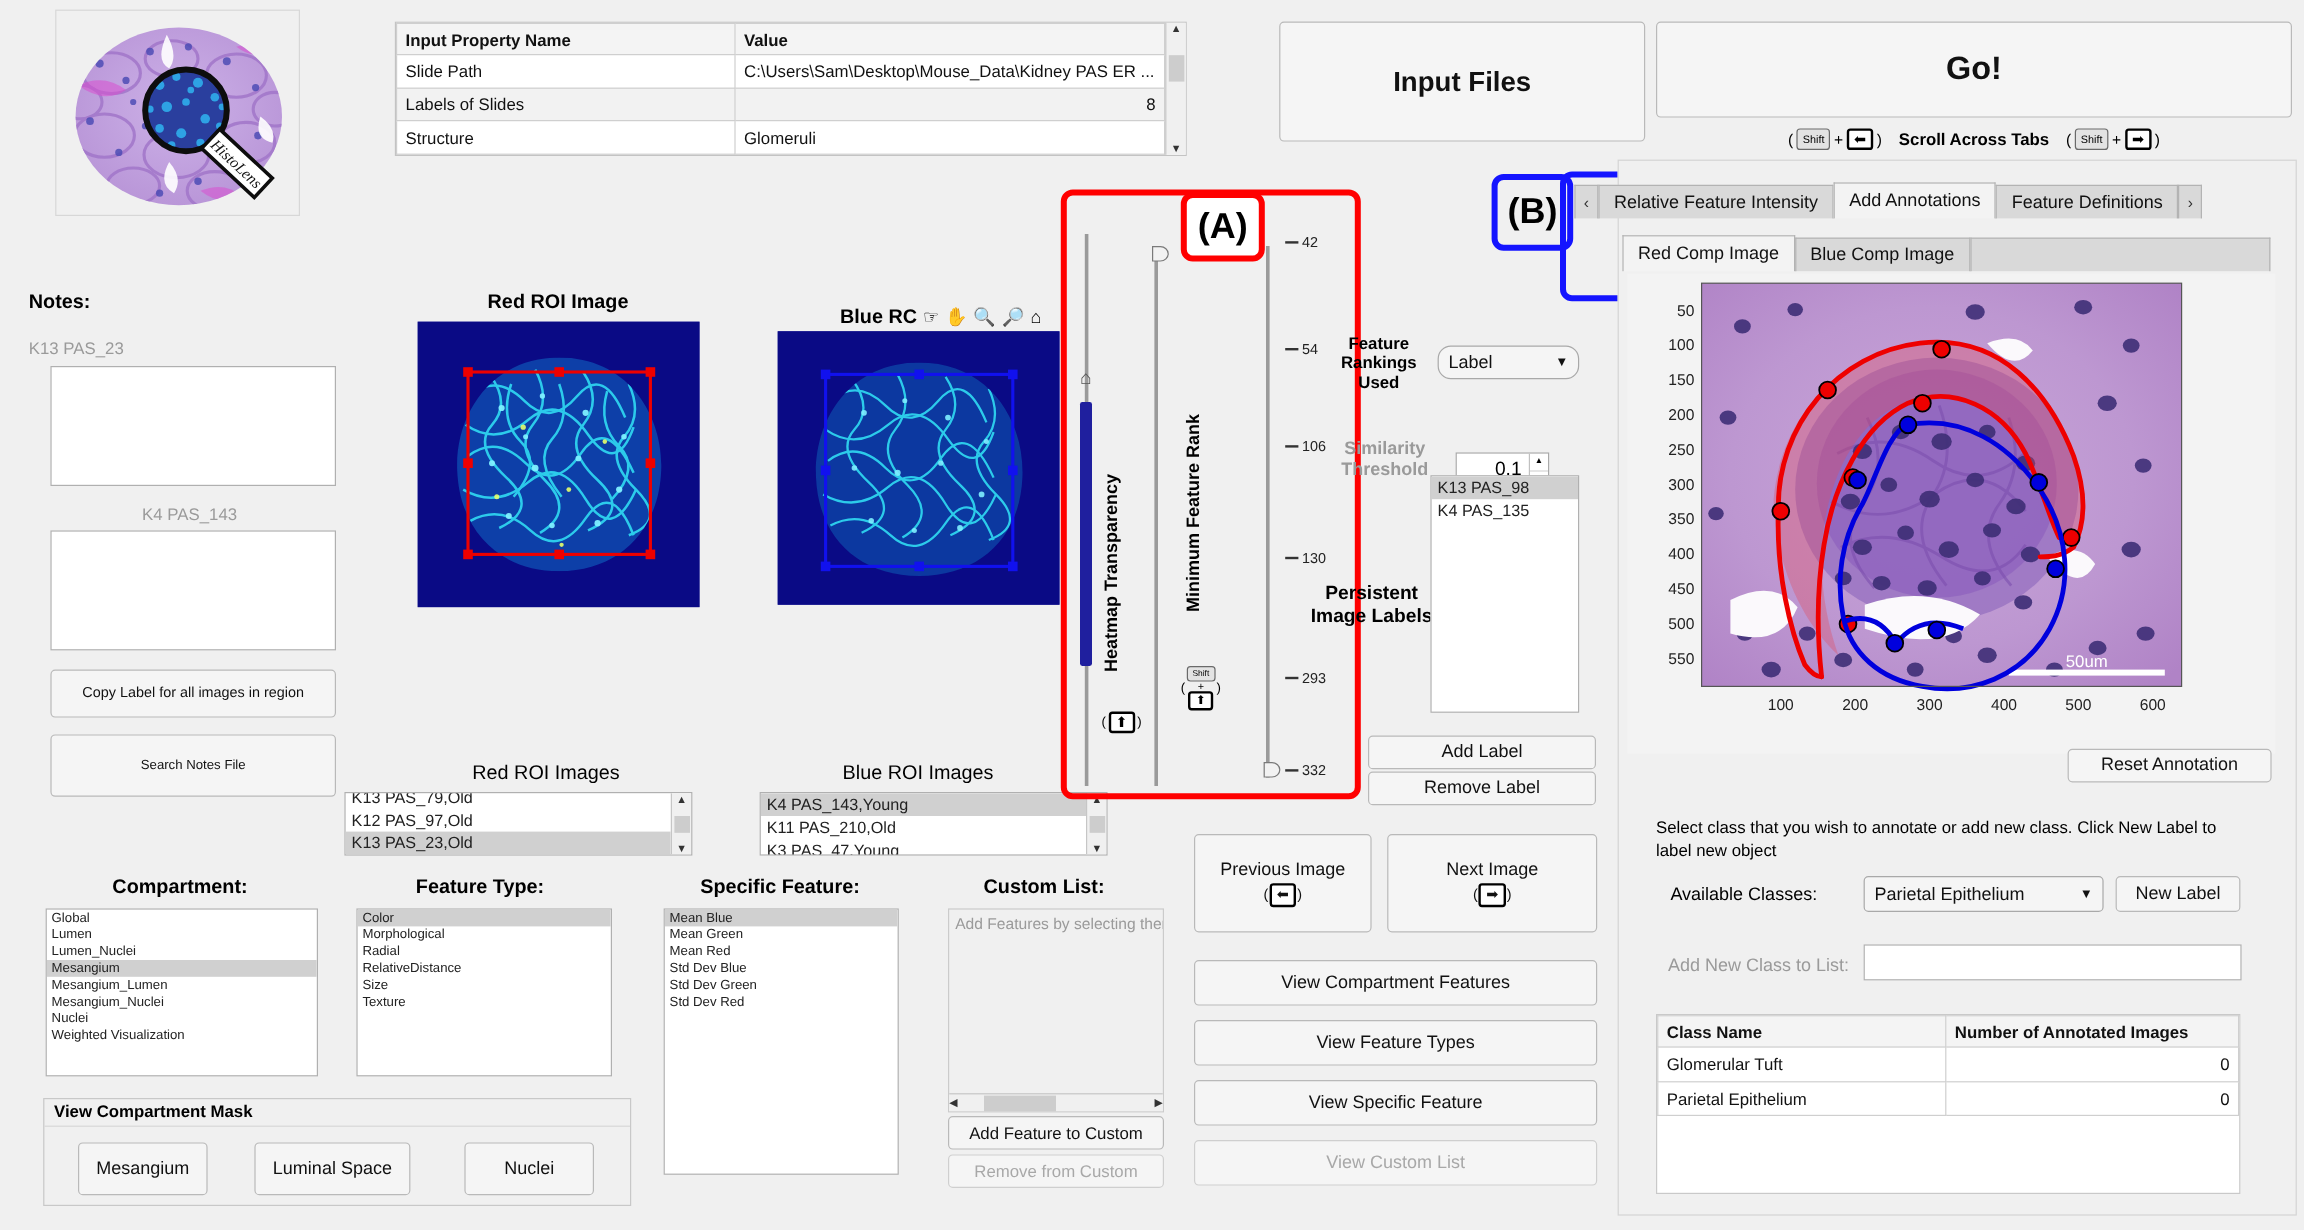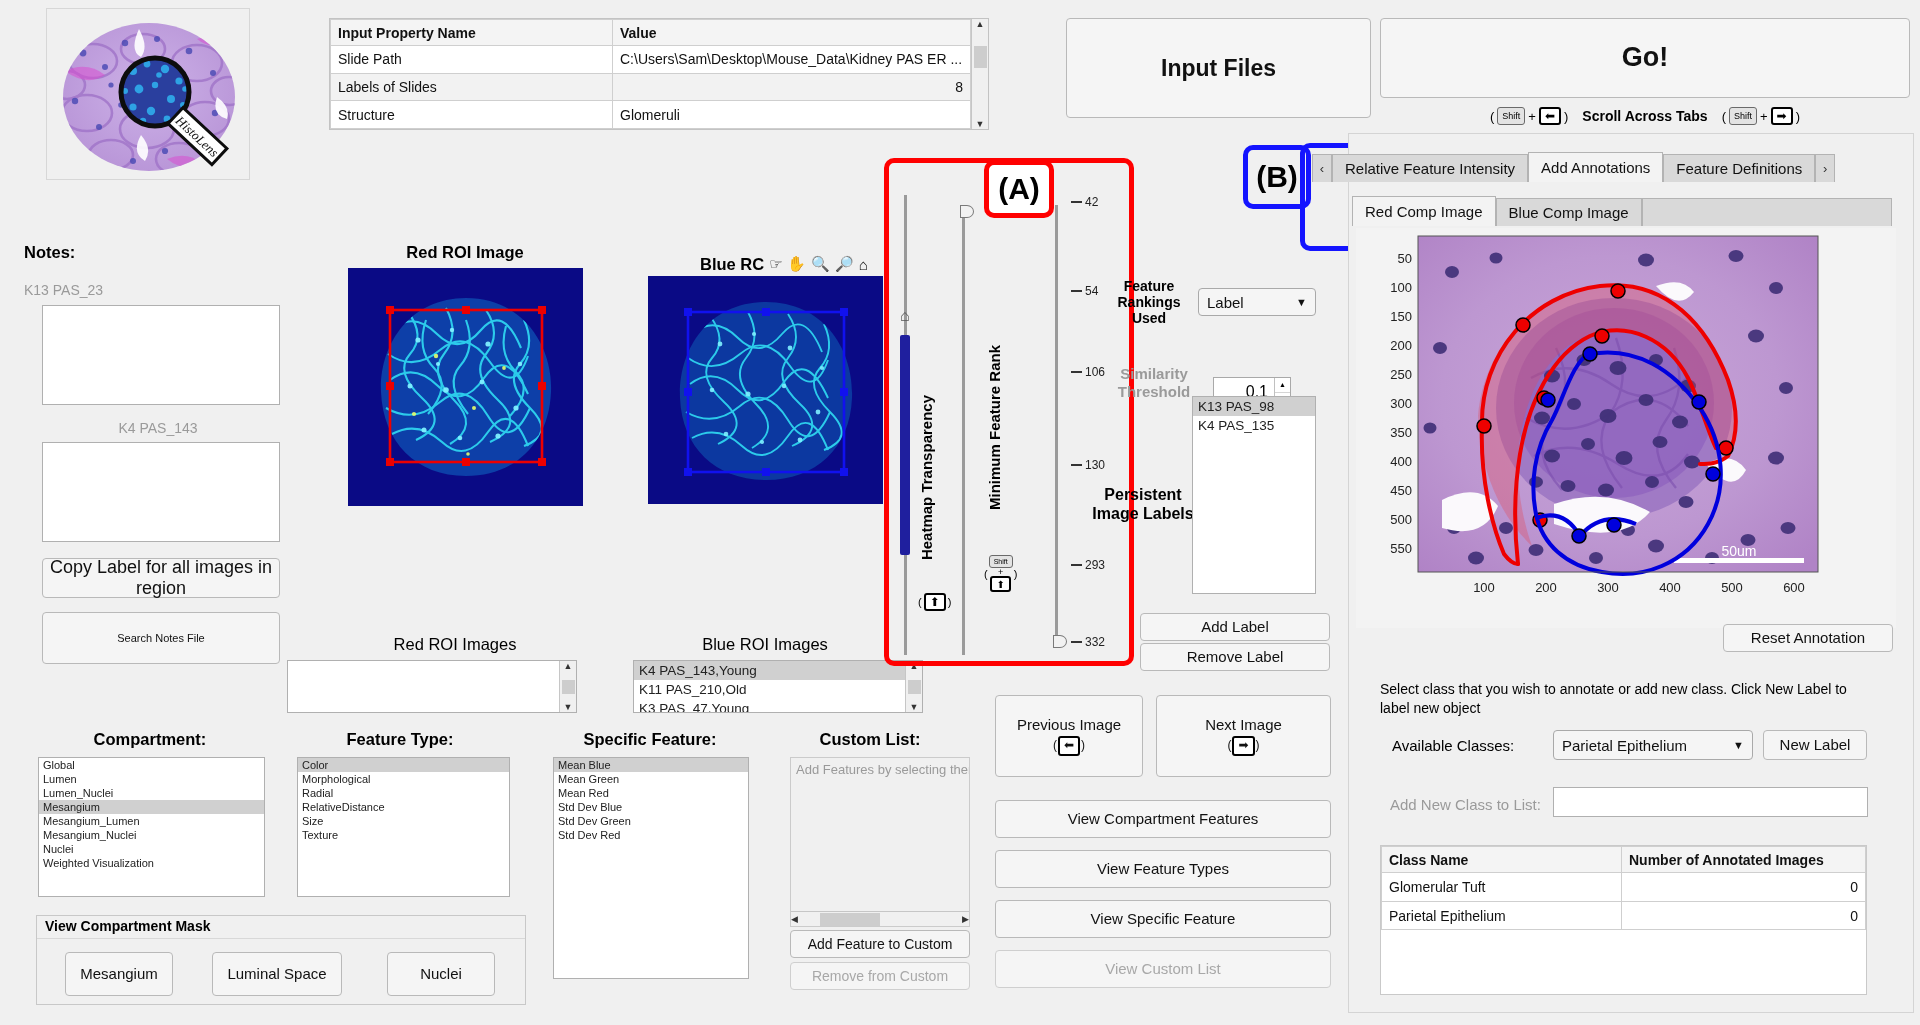--- a/index.html
+++ b/index.html
@@ -279,21 +279,21 @@
   </div>
 
   <div class="abs ttl" style="left:24px; top:243px; width:120px; text-align:left;">Notes:</div>
 
   <div class="abs lbl dim" style="left:24px; top:282px; width:268px; text-align:left;">K13 PAS_23</div>
   <div class="abs edit" style="left:42px; top:305px; width:238px; height:100px;"></div>
 
   <div class="abs lbl dim" style="left:24px; top:420px; width:268px; text-align:center;">K4 PAS_143</div>
   <div class="abs edit" style="left:42px; top:442px; width:238px; height:100px;"></div>
 
-  <div class="abs btn" style="left:42px; top:558px; width:238px; height:40px; font-size:18px;">Copy Label for all images in region</div>
+  <div class="abs btn" style="left:42px; top:558px; width:238px; height:40px; font-size:12px;">Copy Label for all images in region</div>
   <div class="abs btn" style="left:42px; top:612px; width:238px; height:52px; font-size:11px;">Search Notes File</div>
 
   <div class="abs ttl" style="left:340px; top:243px; width:250px;">Red ROI Image</div>
   <div class="abs" style="left:348px; top:268px; width:235px; height:238px; background:#0b0b8e; overflow:hidden;">
     <svg viewBox="0 0 235 238" width="235" height="238">
       <rect width="235" height="238" fill="#0a0a85"></rect>
       <defs>
         <clipPath id="rclip">
             <path d="M118 30 C 175 30 205 78 203 124 C 201 174 168 208 118 208 C 68 208 35 174 33 124 C 31 78 61 30 118 30 Z"></path>
           </clipPath>
@@ -403,20 +403,25 @@
           <rect x="192" y="112" width="8" height="8"></rect>
         <rect x="36" y="192" width="8" height="8"></rect>
           <rect x="114" y="192" width="8" height="8"></rect>
           <rect x="192" y="192" width="8" height="8"></rect>
       </g>
     </svg>
   </div>
 
   <div class="abs ttl" style="left:330px; top:635px; width:250px; font-weight:normal;">Red ROI Images</div>
   <div class="abs listbox big" style="left:287px; top:660px; width:290px; height:53px; position:absolute;">
+    <div style="position:absolute;left:0;top:0;right:17px;bottom:0;overflow:hidden;">
+      <div class="row" style="margin-top:-6px;">K13 PAS_79,Old</div>
+      <div class="row">K12 PAS_97,Old</div>
+      <div class="row sel">K13 PAS_23,Old</div>
+    </div>
     <div class="vscroll" style="width:17px;">
       <div class="arr">▲</div>
       <div class="thumb" style="height:14px;"></div>
       <div class="arr">▼</div>
     </div>
   </div>
 
   <div class="abs ttl" style="left:640px; top:635px; width:250px; font-weight:normal;">Blue ROI Images</div>
   <div class="abs listbox big" style="left:633px; top:660px; width:290px; height:53px;">
     <div style="position:absolute;left:0;top:0;right:17px;bottom:0;overflow:hidden;">
@@ -487,21 +492,21 @@
       <span class="dash"></span>
         <span>293</span>
     </div>
     <div class="tickrow" style="left:26px; top:440px;">
       <span class="dash"></span>
         <span>332</span>
     </div>
   </div>
 
   <div class="abs lbl" style="left:1103px; top:278px; width:92px; text-align:center; font-weight:bold; font-size:14px; line-height:1.15;">Feature Rankings Used</div>
-  <div class="abs dd" style="left:1198px; top:288px; width:118px; height:28px;">
+  <div class="abs dd" style="left:1198px; top:288px; width:118px; height:28px;border-radius:11px;">
     <span>Label</span>
     <span class="car">▼</span>
   </div>
 
   <div class="abs lbl dim" style="left:1104px; top:365px; width:100px; text-align:center; font-weight:bold; font-size:15px; line-height:1.2;">Similarity Threshold</div>
   <div class="abs spin" style="left:1213px; top:377px; width:78px; height:30px;">
     <div class="val">0.1</div>
     <div class="arrows">
       <div>▲</div>
       <div>▼</div>

